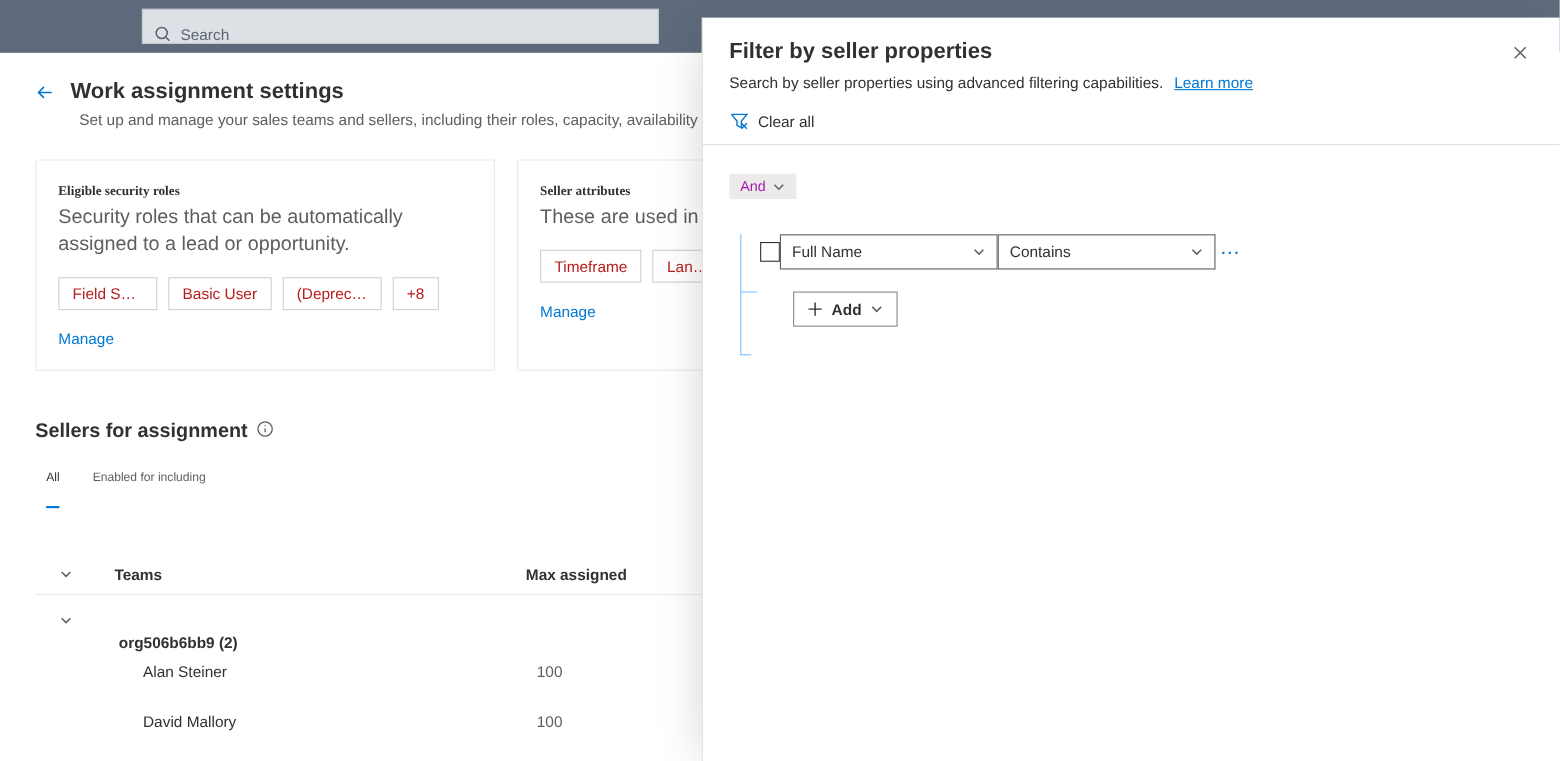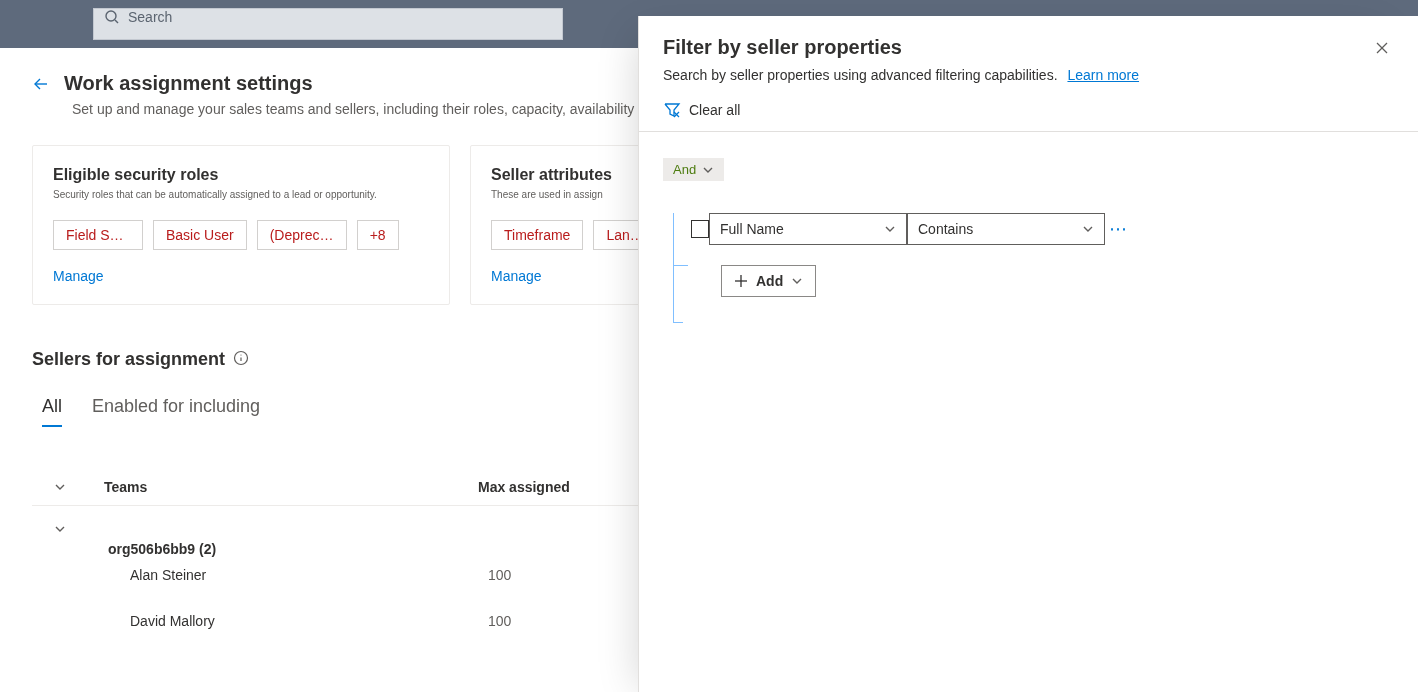--- a/index.html
+++ b/index.html
@@ -1,47 +1,47 @@
 <!DOCTYPE html>
 <html><head>
   <meta charset="utf-8">
   <style>
     * { box-sizing: border-box; margin: 0; padding: 0; }
     body { font-family: "Segoe UI", -apple-system, sans-serif; font-size: 14px; color: #323130; width: 1418px; height: 692px; overflow: hidden; position: relative; background: #fff; }
 
     
     .top-bar { height: 48px; background: #5e6a7c; display: flex; align-items: center; padding: 0 20px; }
-    .search-wrap { margin-left: 73px; width: 470px; height: 32px; background: #dde1e6; border: 1px solid #c3c8d0; display: flex; align-items: flex-start; padding: 0 10px; gap: 8px; }
+    .search-wrap { margin-left: 109px; width: 470px; height: 32px; background: #dde1e6; border: 1px solid #c3c8d0; display: flex; align-items: flex-end; padding: 0 10px; gap: 8px; }
     .search-wrap svg { flex-shrink: 0; }
     .search-input { flex: 1; border: none; background: transparent; outline: none; font-size: 14px; color: #5b6470; }
     .search-input::placeholder { color: #5b6470; }
 
     
     .main { padding: 24px 0 0 32px; }
     .title-row { display: flex; align-items: center; gap: 14px; margin-bottom: 6px; }
     .back-arrow svg { display: block; }
     .page-title { font-size: 20px; font-weight: 600; color: #323130; }
     .page-desc { margin-left: 40px; color: #605e5c; font-size: 14px; margin-bottom: 28px; }
 
     .cards-row { display: flex; gap: 20px; margin-left: 0; }
     .card { border: 1px solid #edebe9; border-radius: 2px; padding: 20px 24px 20px 20px; width: 418px; }
     .card.attrs { width: 310px; }
-    .card-title { font-size: 16px; font-weight: 600; margin-bottom: 4px; color: #323130; }
-    .card-desc { color: #605e5c; font-size: 10px; margin-bottom: 18px; line-height: 1.35; }
+    .card-title { font-size: 12px; font-weight: 600; margin-bottom: 4px; color: #323130; font-family: Liberation Serif, serif; }
+    .card-desc { color: #605e5c; font-size: 18px; margin-bottom: 18px; line-height: 1.35; }
     .chips { display: flex; gap: 10px; flex-wrap: wrap; margin-bottom: 18px; }
     .chip { border: 1px solid #d2d0ce; padding: 6px 12px; font-size: 14px; color: #b91c1c; white-space: nowrap; max-width: 115px; overflow: hidden; text-overflow: ellipsis; }
     .chip.small { max-width: 90px; }
     .manage-link { color: #0078d4; font-size: 14px; cursor: pointer; }
 
     .sellers-header { display: flex; align-items: center; gap: 8px; margin-top: 44px; }
     .sellers-header .info-icon { color: #605e5c; }
     .section-title { font-size: 18px; font-weight: 600; color: #323130; }
 
     .tabs { display: flex; gap: 30px; margin-top: 26px; padding-left: 10px; }
-    .tab { font-size: 18px; color: #605e5c; padding-bottom: 8px; cursor: pointer; }
+    .tab { font-size: 11px; color: #605e5c; padding-bottom: 20px; cursor: pointer; }
     .tab.active { color: #323130; border-bottom: 2px solid #0078d4; font-weight: 400; }
 
     .table-wrap { margin-top: 42px; }
     .table-header { display: flex; align-items: center; padding: 10px 0; color: #323130; font-weight: 600; border-bottom: 1px solid #edebe9; }
     .col-expand { width: 56px; display: flex; justify-content: center; }
     .col-teams { width: 390px; padding-left: 38px; }
     .col-teams.hdr { padding-left: 16px; }
     .col-capacity { width: 140px; text-align: left; }
     .group-row, .data-row { display: flex; align-items: center; height: 46px; }
     .group-row .name { font-weight: 600; padding-left: 20px; margin-top: 40px; }
@@ -52,21 +52,21 @@
     .panel { position: absolute; top: 16px; right: 0; width: 780px; height: 692px; background: #fff; border-left: 1px solid #e1dfdd; box-shadow: -18px 0 40px -20px rgba(0,0,0,.18); padding: 0 24px; }
     .panel-head { display: flex; align-items: flex-start; justify-content: space-between; padding-top: 20px; }
     .panel-title { font-size: 20px; font-weight: 600; color: #323130; }
     .panel-sub { color: #323130; font-size: 14px; margin-top: 8px; }
     .panel-sub a { color: #0078d4; text-decoration: underline; margin-left: 6px; }
     .close-btn { cursor: pointer; padding: 4px; }
     .clear-row { display: flex; align-items: center; gap: 8px; margin-top: 18px; padding-bottom: 12px; color: #323130; cursor: pointer; }
     .panel-divider { height: 1px; background: #e1dfdd; margin: 0 -24px; }
 
     .filter-area { padding-top: 26px; padding-left: 0; position: relative; }
-    .and-pill { display: inline-flex; align-items: center; gap: 6px; background: #edebe9; padding: 4px 10px; font-size: 13px; color: #4d7c0f; cursor: pointer; }
+    .and-pill { display: inline-flex; align-items: center; gap: 6px; background: #edebe9; padding: 4px 10px; font-size: 13px; color: #a21caf; cursor: pointer; }
     .and-pill svg { display: block; }
 
     .rule-container { position: relative; margin-left: 10px; }
     .bracket { position: absolute; left: 0; top: 0; width: 10px; height: 110px; border-left: 1px solid #80bfff; border-bottom: 1px solid #80bfff; }
     .bracket::before { content: ""; position: absolute; left: 0; top: 52px; width: 14px; height: 1px; background: #80bfff; }
 
     .rule-row { display: flex; align-items: center; gap: 0; padding-left: 18px; margin-top: 32px; }
     .checkbox-sq { width: 18px; height: 18px; border: 1px solid #323130; background: #fff; cursor: pointer; }
     .dropdown { height: 32px; border: 1px solid #605e5c; background: #fff; display: flex; align-items: center; justify-content: space-between; padding: 0 10px; font-size: 14px; color: #323130; cursor: pointer; }
     .dd-field { width: 198px; }

